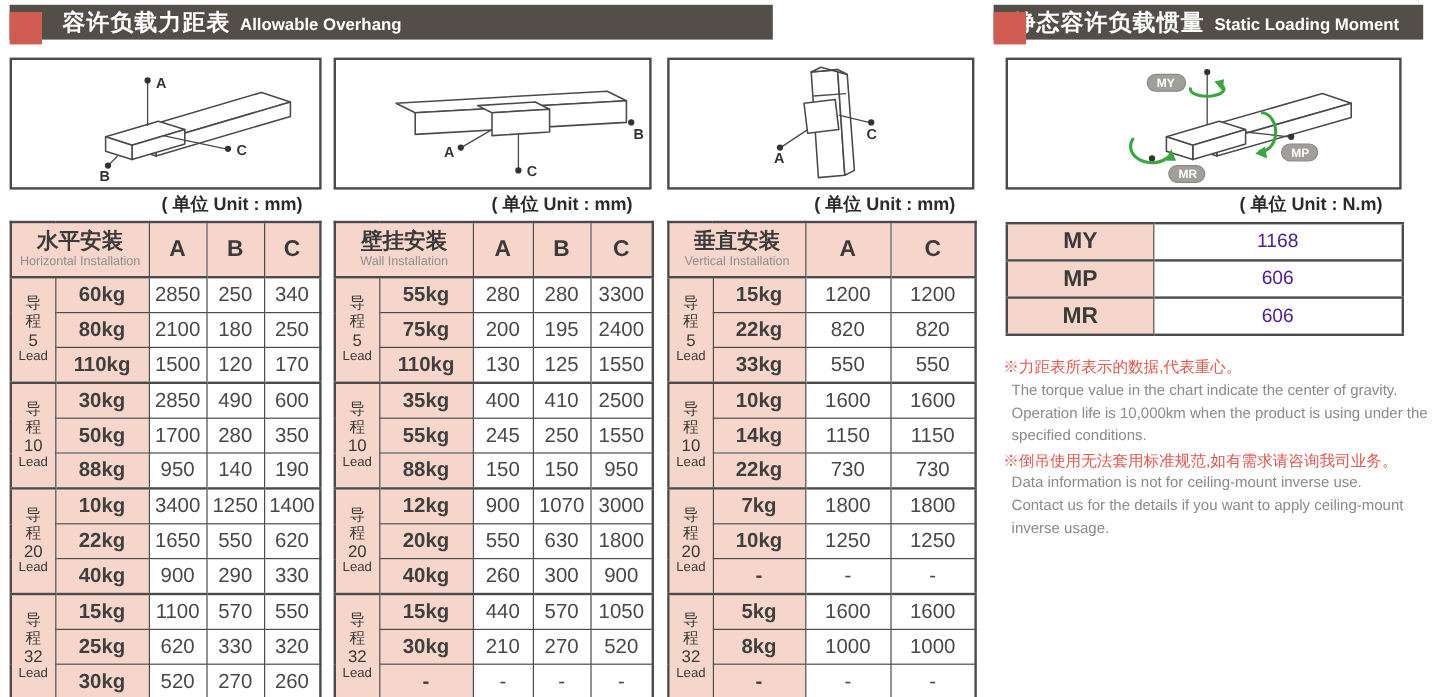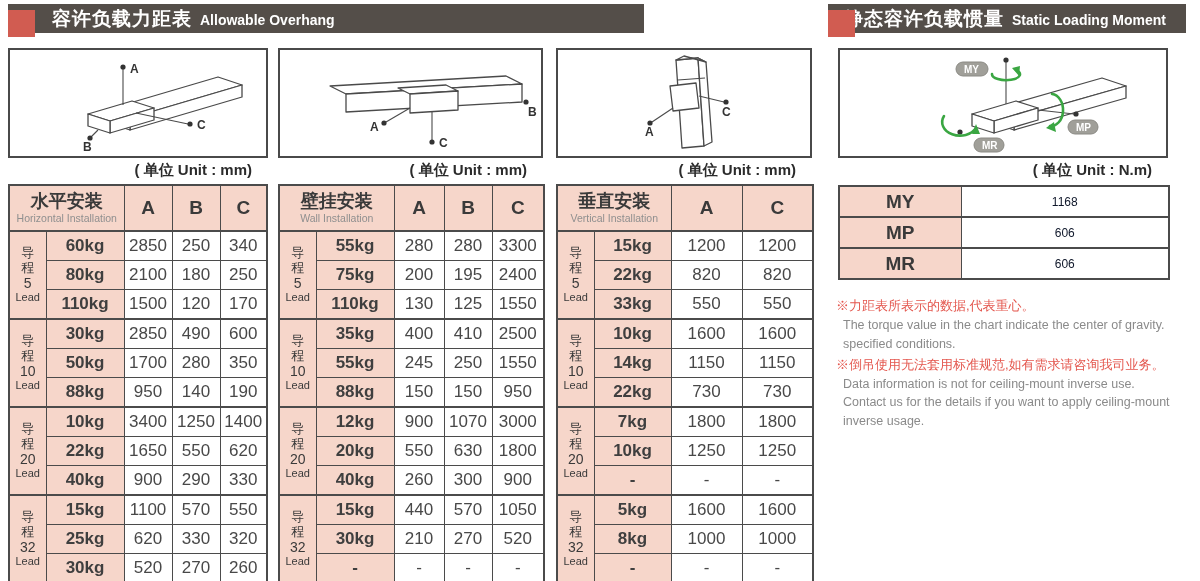--- a/index.html
+++ b/index.html
@@ -32,21 +32,21 @@
   table.sheet thead th{border-bottom:2px solid #4b4b4b;}
   tbody td{height:28px;font-size:17px;color:#484848;background:#fff;}
   tbody td.lead-cell{background:var(--cell-pink,#f6d6ca);font-size:13px;line-height:1.12;color:#3a3a3a;}
   .lead-cell .lead-num{font-size:14px;} .lead-cell .lead-en{font-size:11px;}
   tbody td.load-cell{background:var(--cell-pink,#f6d6ca);font-weight:600;color:#3f3f3f;}
   tbody tr.group-start td{border-top:2px solid #4b4b4b;}
   
   table.moment{top:185px;}
   table.moment td{height:29px;}
   td.m-label{background:var(--cell-pink,#f6d6ca);font-size:19px;font-weight:bold;color:#3a3a3a;}
-  td.m-value{font-size:12px;color:#0f172a;}
+  td.m-value{font-size:16px;color:#4c1d95;}
   table.moment tr td{border-top:2px solid #4b4b4b;border-bottom:2px solid #4b4b4b;}
   
   .notes{position:absolute;top:296px;left:-2px;width:362px;}
   .note{margin-bottom:1px;}
   .note .nzh{color:var(--note-red,#e4574e);font-size:13px;line-height:1.5;white-space:nowrap;}
   .note .nen{color:#8a8a8a;font-size:12.5px;line-height:1.5;padding-left:7px;white-space:nowrap;}
   
   svg{display:block;}
   .ln{fill:#fff;stroke:#4a4a4a;stroke-width:1.3;stroke-linejoin:round;}
   .wire{fill:none;stroke:#4a4a4a;stroke-width:1.1;}
@@ -526,20 +526,21 @@
             <td class="m-value">606</td>
           </tr>
         </tbody>
       </table>
     <div class="notes">
         <div class="note">
           <div class="nzh">※力距表所表示的数据,代表重心。</div>
           <div class="nen">The torque value in the chart indicate the center of gravity.</div>
         </div>
         <div class="note">
+          <div class="nen">Operation life is 10,000km when the product is using under the</div>
           <div class="nen">specified conditions.</div>
         </div>
         <div class="note">
           <div class="nzh">※倒吊使用无法套用标准规范,如有需求请咨询我司业务。</div>
           <div class="nen">Data information is not for ceiling-mount inverse use.</div>
           <div class="nen">Contact us for the details if you want to apply ceiling-mount</div>
           <div class="nen">inverse usage.</div>
         </div>
       </div>
   </div>

